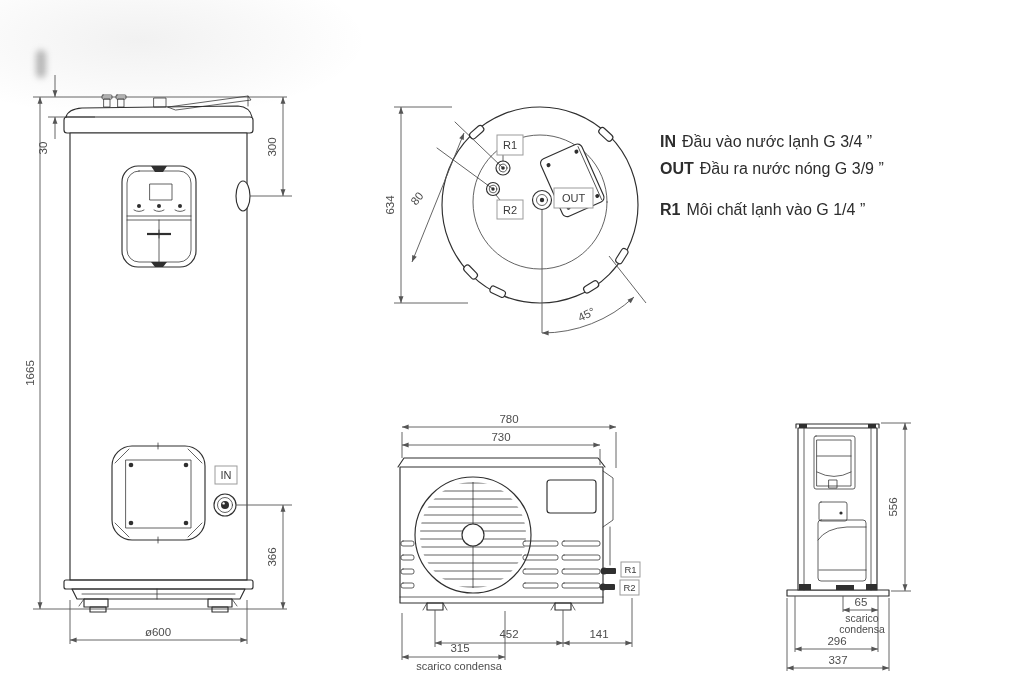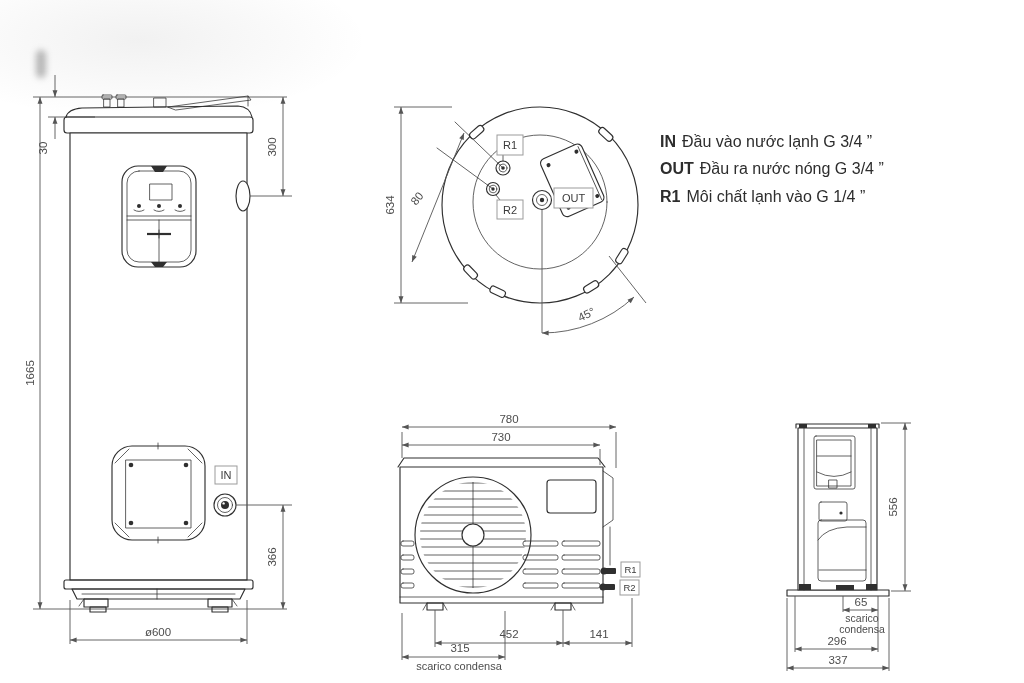--- a/index.html
+++ b/index.html
@@ -15,21 +15,21 @@
   .lb{fill:#fff;stroke:#9b9b9b;stroke-width:1}
   text{font-family:"Liberation Sans", sans-serif}
   .dt{font-size:11.5px;fill:#4d4d4d}
   .bt{font-size:11px;fill:#3a3a3a}
   .bt2{font-size:9.5px;fill:#3a3a3a}
   .sc{font-size:11px;fill:#4d4d4d}
   .sc2{font-size:10.5px;fill:#4d4d4d}
   
   .legend{position:absolute;left:660px;top:128px;font-size:16px;color:#2d2d2d;}
   .legend .row{height:27px;line-height:27px;white-space:nowrap}
-  .legend .gap{margin-top:1px}
+  .legend .gap{margin-top:14px}
   .legend b{font-weight:700;margin-right:6px}
   
   .wm1{position:absolute;left:-50px;top:-40px;width:420px;height:160px;
        background:radial-gradient(ellipse at 45% 50%, rgba(60,60,60,0.07), rgba(60,60,60,0.0) 70%);}
   .wm2{position:absolute;left:36px;top:50px;width:10px;height:28px;border-radius:5px;
        background:rgba(60,60,60,0.35);filter:blur(3px);}
 </style>
 </head>
 <body>
 
@@ -378,15 +378,15 @@
       <line class="dm" x1="787" y1="598" x2="787" y2="671"></line>
       <line class="dm" x1="889" y1="598" x2="889" y2="671"></line>
       <line class="dm" x1="787" y1="668" x2="889" y2="668" marker-start="url(#arr)" marker-end="url(#arr)"></line>
       <text class="dt" x="838" y="664" text-anchor="middle">337</text>
     </g>
   </g>
 </svg>
 
 <div class="legend">
   <div class="row"><b>IN</b><span>Đầu vào nước lạnh G 3/4 ”</span></div>
-  <div class="row"><b>OUT</b><span>Đầu ra nước nóng G 3/4 ”</span></div>
+  <div class="row"><b>OUT</b><span>Đầu ra nước nóng G 3/9 ”</span></div>
   <div class="row gap"><b>R1</b><span>Môi chất lạnh vào G 1/4 ”</span></div>
 </div>
 
 </body></html>

